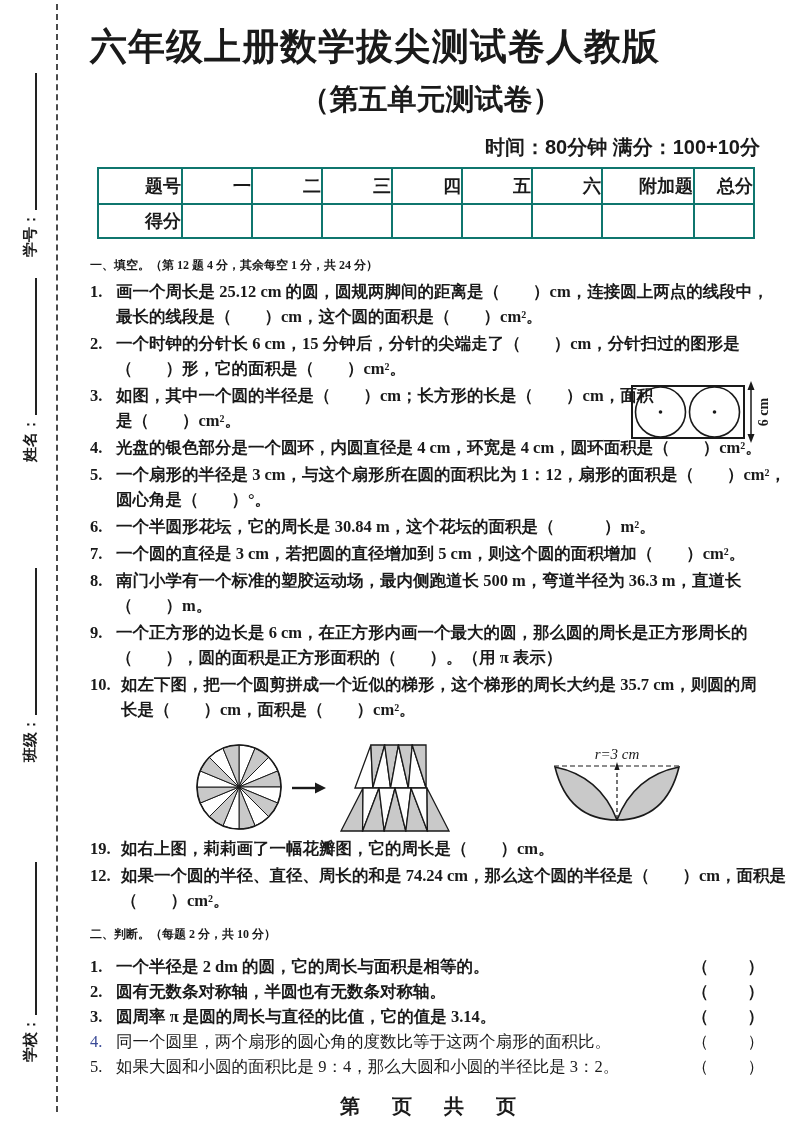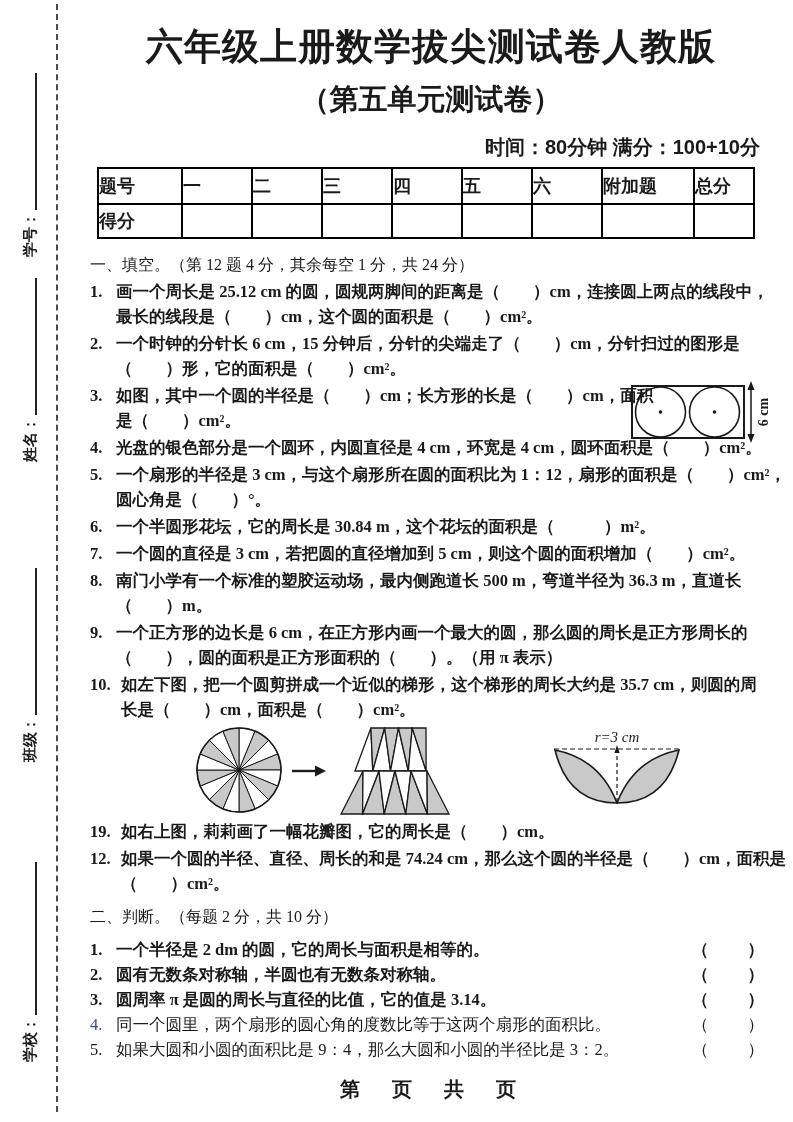--- a/index.html
+++ b/index.html
@@ -19,49 +19,49 @@
     font-weight:700; font-size:15px; color:#1a1a1a;
   }
   .side-field .fill-line { flex:1; border-bottom:2px solid #222; height:14px; margin-left:2px; }
   .sf-1 { width:184px; left:-62px; top:151px; }
   .sf-2 { width:184px; left:-62px; top:356px; }
   .sf-3 { width:194px; left:-67px; top:651px; }
   .sf-4 { width:200px; left:-70px; top:948px; }
   
   .content { position:absolute; left:90px; top:0; width:682px; }
   .title {
-    margin-top:24px; text-align:center; font-family:"Liberation Sans", sans-serif;
+    margin-top:24px; text-align:left; font-family:"Liberation Sans", sans-serif;
     font-weight:900; font-size:37px; letter-spacing:1px; line-height:1.25;
   }
   .subtitle {
     margin-top:10px; text-align:center; font-family:Liberation Serif, serif;
     font-weight:800; font-size:29px;
   }
   .meta {
     margin:14px 12px 6px 0; text-align:right; font-family:"Liberation Sans", sans-serif;
     font-weight:700; font-size:20px;
   }
   table.score { border-collapse:collapse; margin-left:7px; table-layout:fixed; }
   table.score td {
-    border:2px solid #000000; text-align:left; font-weight:700; font-size:18px;
+    border:2px solid #0f766e; text-align:right; font-weight:700; font-size:18px;
     font-family:"Liberation Sans", sans-serif; height:36px;
   }
   table.score tr:last-child td { height:34px;margin-top:23px; }
   .c0{width:84px}.c1{width:70px}.c2{width:70px}.c3{width:70px}.c4{width:70px}
   .c5{width:70px}.c6{width:70px}.c7{width:92px}.c8{width:60px}
-  .sec-head { margin-top:14px; font-size:16px; font-weight:400; line-height:24px; }
+  .sec-head { margin-top:14px; font-size:12px; font-weight:700; line-height:24px; }
   
   .q { position:relative; padding-left:26px; margin-top:2px; font-size:16.5px; font-weight:600; }
   .q.wide { padding-left:31px; }
   .qnum { position:absolute; left:0; top:0; line-height:25px; }
   .qline { line-height:25px; white-space:nowrap; }
   .q3wrap { position:relative; }
   .q3fig { position:absolute; right:-10px; top:-4px; }
   
-  .figrow { position:relative; height:92px; margin-top:3px; }
+  .figrow { position:relative; height:92px; margin-top:20px; }
   .fig-pie   { position:absolute; left:104px; top:0; }
   .fig-arrow { position:absolute; left:202px; top:39px; }
   .fig-strip { position:absolute; left:242px; top:0; }
   .fig-petal { position:absolute; left:452px; top:4px; }
   
   .jrow { display:flex; align-items:baseline; font-size:16.5px; line-height:25px; font-weight:700; }
   .jrow .jnum { width:26px; flex:0 0 26px; }
   .jrow .jtext { flex:1; white-space:nowrap; overflow:hidden; }
   .jrow .jblank { flex:0 0 auto; padding-right:6px; letter-spacing:2px; }
   .jrow.light, .jrow.light .jtext { font-weight:400; }

